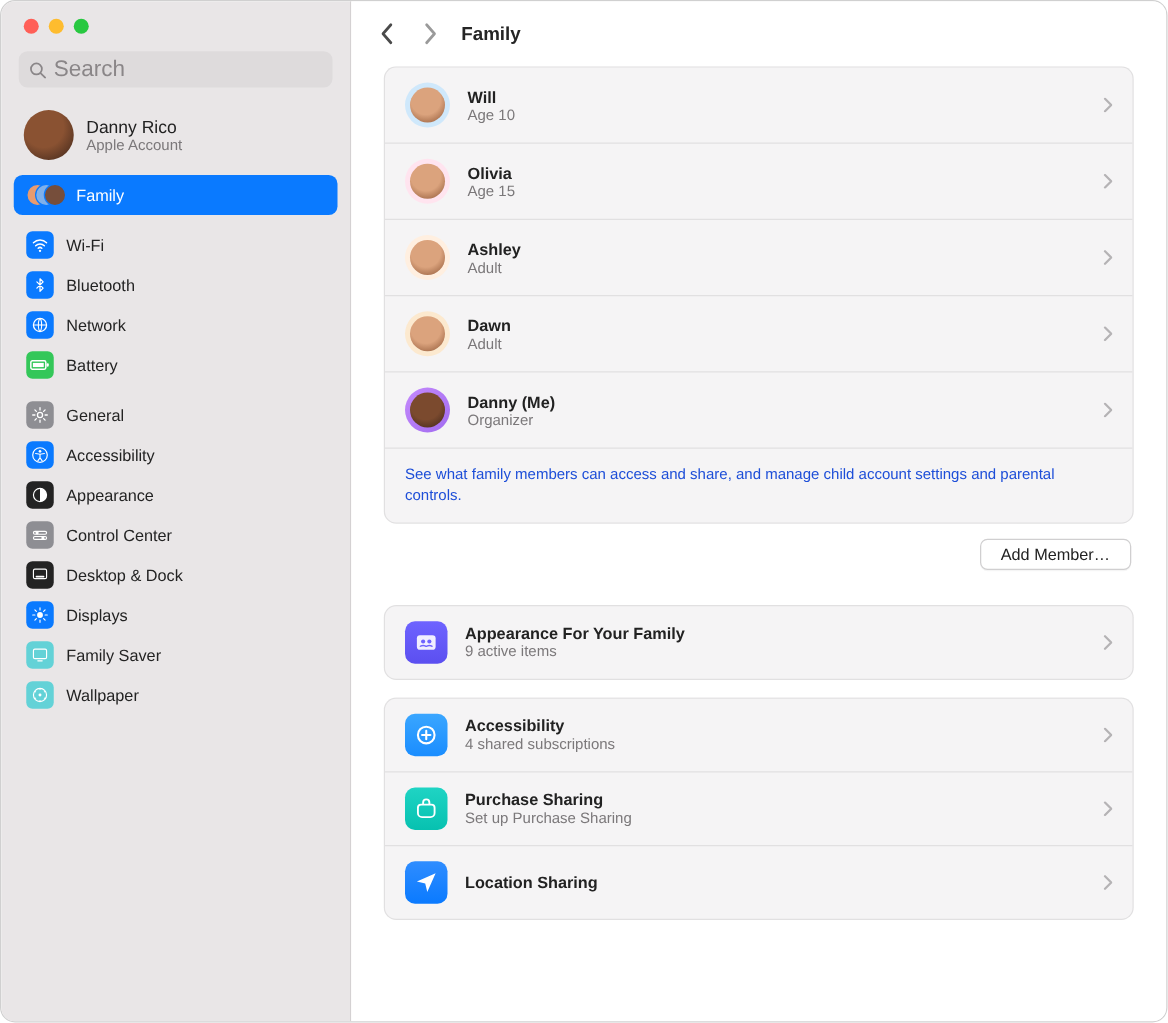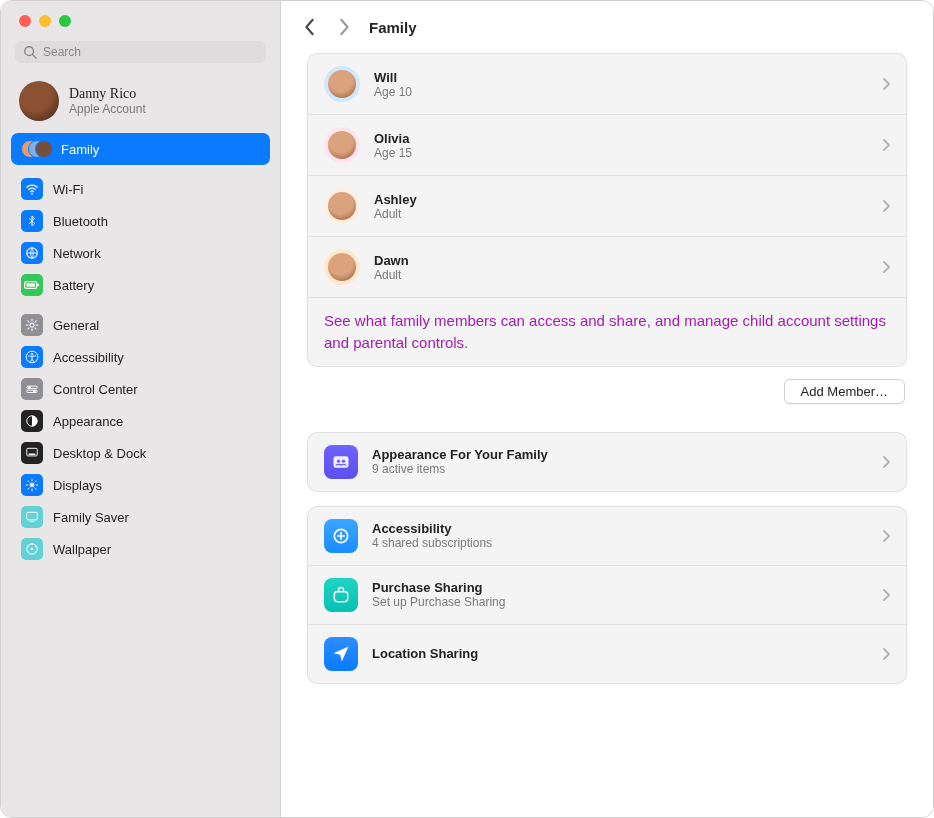--- a/index.html
+++ b/index.html
@@ -42,40 +42,40 @@
   align-items: center;
   background: #dedbdc;
   border-radius: 7px;
   padding: 4px 8px;
   color: #8a8688;
 }
 .search input {
   border: none;
   background: transparent;
   outline: none;
-  font-size: 12px;
+  font-size: 18px;
   width: 100%;
   color: #4c1d95;
   padding-left: 6px;
 }
 .search input::placeholder { color: #8a8688; }
 
 .account-row {
   display: flex;
   align-items: center;
   gap: 10px;
   padding: 8px 18px 12px;
 }
 .avatar-lg {
   width: 40px; height: 40px;
   border-radius: 50%;
   background: radial-gradient(circle at 40% 35%, #8a5232 0 45%, #3b2419 100%);
   flex-shrink: 0;
 }
-.account-name { font-size: 14px; font-weight: 500; color: #222; font-family: Liberation Serif, serif; }
+.account-name { font-size: 14px; font-weight: 500; color: #222; }
 .account-sub { font-size: 12px; color: #7b787a; }
 
 .sidebar-items { padding: 0 10px 10px; overflow-y: auto; }
 .sidebar-group { margin-top: 8px; }
 .sidebar-item {
   display: flex;
   align-items: center;
   gap: 10px;
   padding: 5px 10px;
   border-radius: 7px;
@@ -175,22 +175,22 @@
   width: 28px; height:28px; border-radius:50%;
   background: radial-gradient(circle at 45% 35%, #dba37d 0 50%, #8a5232 100%);
 }
 .face.dark { background: radial-gradient(circle at 45% 35%, #7b4a2e 0 50%, #3b2419 100%); }
 
 .row-title { font-size: 13px; font-weight:600; color:#222; }
 .row-sub { font-size: 12px; color:#7b787a; }
 
 .panel-footer {
   padding: 12px 16px;
-  font-size: 15px;
-  color: #a21caf;
+  font-size: 12px;
+  color: #1d4ed8;
   border-top: 1px solid rgba(0,0,0,0.08);
   line-height: 1.45;
 }
 
 .add-btn-row { display:flex; justify-content:flex-end; margin: 12px 2px 28px; }
 .btn {
   background:#fff;
   border:1px solid #d0cfd0;
   border-radius:6px;
   padding:4px 16px;
@@ -304,38 +304,38 @@
         <div class="icon-box c-blue">
             <svg width="14" height="14" viewBox="0 0 24 24" fill="none">
               <circle cx="12" cy="12" r="10" stroke="#fff" stroke-width="1.6"></circle>
               <circle cx="12" cy="7" r="1.8" fill="#fff"></circle>
               <path d="M6 10l6 1 6-1M12 11v5l-3 4M12 16l3 4" stroke="#fff" stroke-width="1.6" stroke-linecap="round"></path>
             </svg>
           </div>
         <span class="label">Accessibility</span>
       </div>
       <div class="sidebar-item">
+        <div class="icon-box c-black">
+            <svg width="14" height="14" viewBox="0 0 24 24" fill="none">
+              <circle cx="12" cy="12" r="9" stroke="#fff" stroke-width="1.6"></circle>
+              <path d="M12 3a9 9 0 010 18z" fill="#fff"></path>
+            </svg>
+          </div>
+        <span class="label">Appearance</span>
+      </div>
+      <div class="sidebar-item">
         <div class="icon-box c-gray">
             <svg width="14" height="14" viewBox="0 0 24 24" fill="none">
               <rect x="3" y="7" width="18" height="4" rx="2" stroke="#fff" stroke-width="1.6"></rect>
               <circle cx="8" cy="9" r="2.2" fill="#fff"></circle>
               <rect x="3" y="14" width="18" height="4" rx="2" stroke="#fff" stroke-width="1.6"></rect>
               <circle cx="16" cy="16" r="2.2" fill="#fff"></circle>
             </svg>
           </div>
         <span class="label">Control Center</span>
-      </div>
-      <div class="sidebar-item">
-        <div class="icon-box c-black">
-            <svg width="14" height="14" viewBox="0 0 24 24" fill="none">
-              <circle cx="12" cy="12" r="9" stroke="#fff" stroke-width="1.6"></circle>
-              <path d="M12 3a9 9 0 010 18z" fill="#fff"></path>
-            </svg>
-          </div>
-        <span class="label">Appearance</span>
       </div>
       <div class="sidebar-item">
         <div class="icon-box c-black">
             <svg width="14" height="14" viewBox="0 0 24 24" fill="none">
               <rect x="3" y="4" width="18" height="13" rx="2" stroke="#fff" stroke-width="1.6"></rect>
               <rect x="6" y="13" width="12" height="2.5" rx="1" fill="#fff"></rect>
             </svg>
           </div>
         <span class="label">Desktop &amp; Dock</span>
       </div>
@@ -431,20 +431,34 @@
             </svg>
           </span>
       </div>
       <div class="member-row">
         <div class="avatar-sm b4">
             <div class="face"></div>
           </div>
         <div>
           <div class="row-title">Dawn</div>
           <div class="row-sub">Adult</div>
+        </div>
+        <span class="chev">
+            <svg width="8" height="12" viewBox="0 0 8 12">
+              <path d="M2 1l5 5-5 5" stroke="currentColor" stroke-width="1.8" fill="none" stroke-linecap="round" stroke-linejoin="round"></path>
+            </svg>
+          </span>
+      </div>
+      <div class="member-row">
+        <div class="avatar-sm b5">
+            <div class="face dark"></div>
+          </div>
+        <div>
+          <div class="row-title">Danny (Me)</div>
+          <div class="row-sub">Organizer</div>
         </div>
         <span class="chev">
             <svg width="8" height="12" viewBox="0 0 8 12">
               <path d="M2 1l5 5-5 5" stroke="currentColor" stroke-width="1.8" fill="none" stroke-linecap="round" stroke-linejoin="round"></path>
             </svg>
           </span>
       </div>
       <div class="panel-footer">See what family members can access and share, and manage child account settings and parental controls.</div>
     </div>
 

